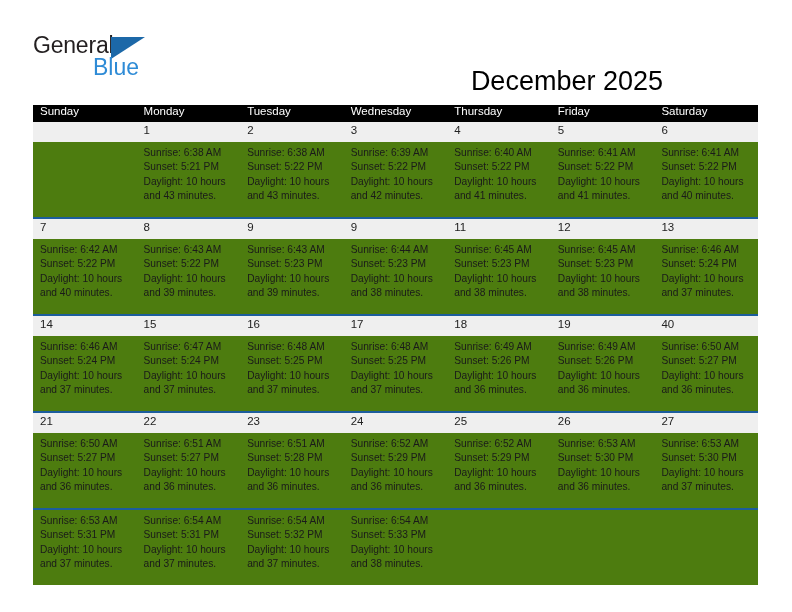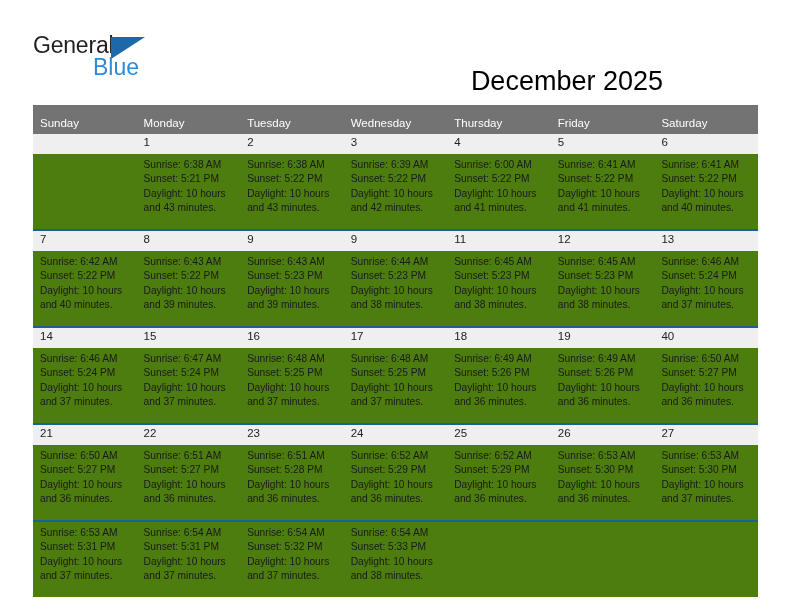--- a/index.html
+++ b/index.html
@@ -93,26 +93,26 @@
   .calendar {
     position: absolute;
     left: 33px;
     top: 105px;
     width: 725px;
     border-collapse: collapse;
     table-layout: fixed;
   }
 
   .calendar th {
-    background: #737373;
+    background: #000000;
     color: #ffffff;
     font-size: 11.5px;
     font-weight: normal;
     text-align: left;
-    padding: 12px 0 5px 7px;
+    padding: 0 0 5px 7px;
     height: 11px;
     border: none;
   }
 
   .calendar td {
     vertical-align: top;
     padding: 0;
     border: none;
     width: 103.57px;
   }
@@ -205,21 +205,21 @@
             <span class="info-line">Daylight: 10 hours</span>
             <span class="info-line">and 43 minutes.</span>
           </td>
           <td>
             <span class="info-line">Sunrise: 6:39 AM</span>
             <span class="info-line">Sunset: 5:22 PM</span>
             <span class="info-line">Daylight: 10 hours</span>
             <span class="info-line">and 42 minutes.</span>
           </td>
           <td>
-            <span class="info-line">Sunrise: 6:00 AM</span>
+            <span class="info-line">Sunrise: 6:40 AM</span>
             <span class="info-line">Sunset: 5:22 PM</span>
             <span class="info-line">Daylight: 10 hours</span>
             <span class="info-line">and 41 minutes.</span>
           </td>
           <td>
             <span class="info-line">Sunrise: 6:41 AM</span>
             <span class="info-line">Sunset: 5:22 PM</span>
             <span class="info-line">Daylight: 10 hours</span>
             <span class="info-line">and 41 minutes.</span>
           </td>

